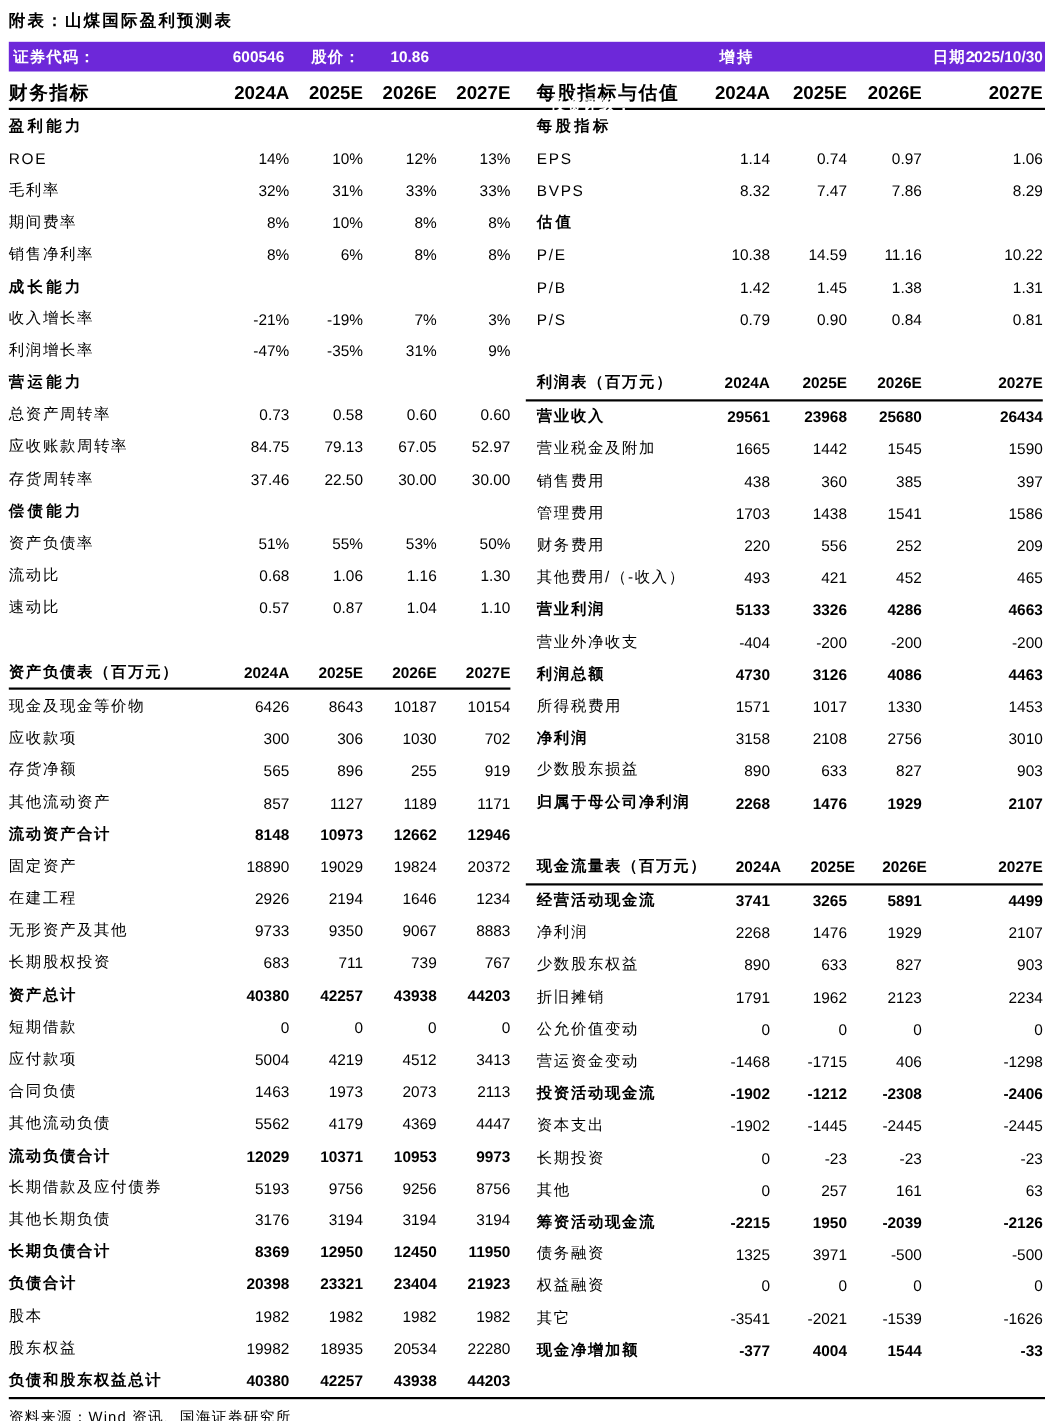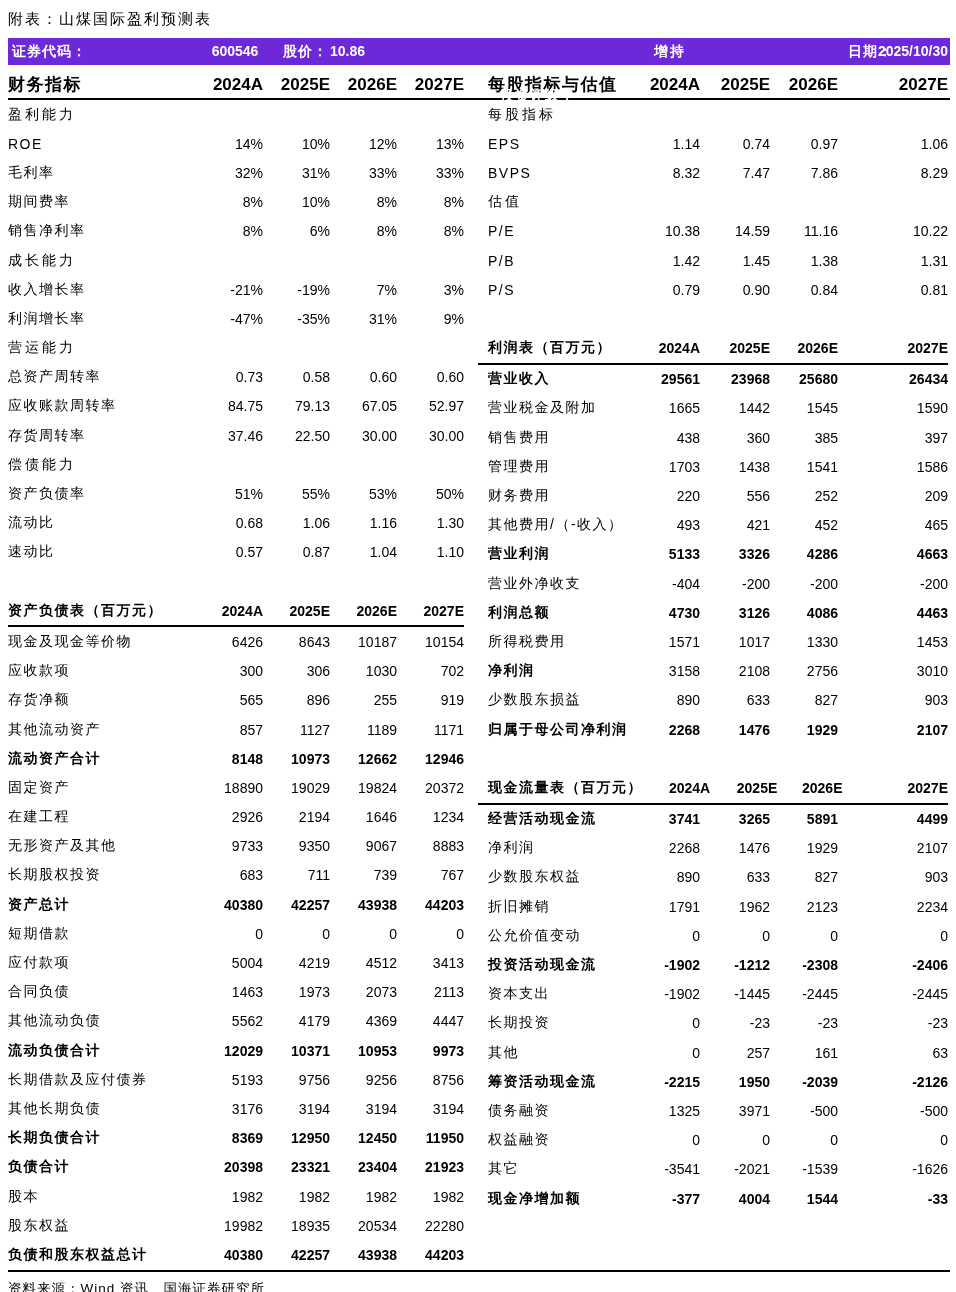--- a/index.html
+++ b/index.html
@@ -4,53 +4,53 @@
 <style>
   html,body{margin:0;padding:0;background:#fff;}
   body{
     width:956px;height:1292px;
     font-family:"Liberation Sans","DejaVu Sans",sans-serif;
     color:#000;overflow:hidden;
   }
   .page{padding:8px 6px 0 8px;}
   .page-title{
     font-size:15px;letter-spacing:2px;margin:2px 0 9px 0;
-    font-weight:normal;
+    font-weight:bold;
   }
   
   .info-bar{
     position:relative;height:27px;color:#fff;font-weight:700;
     font-size:14px;line-height:27px;
   }
   .info-bar span{position:absolute;white-space:nowrap;}
   .ib-l1{left:4px;letter-spacing:1px;}
   .ib-v1{left:172px;width:110px;text-align:center;}
   .ib-l2{left:275px;letter-spacing:1px;}
-  .ib-v2{left:322px;width:60px;text-align:left;}
+  .ib-v2{left:322px;width:60px;text-align:right;}
   .ib-l3{left:492px;letter-spacing:1px;margin-top:44px;}
   .ib-v3{left:612px;width:100px;text-align:center;letter-spacing:2px;}
   .ib-l4{left:840px;letter-spacing:1px;}
   .ib-v4{right:2px;}
   
   .thead-strip{display:flex;border-bottom:2.5px solid #000;margin-top:6px;}
   .body-strip{display:flex;border-bottom:2px solid #000;}
   .t-half{width:470px;box-sizing:border-box;}
   .t-half.lt{padding-right:14px;}
   .row{display:flex;align-items:center;height:29.2px;font-size:14px;}
   .row.thead{height:27px;}
   .row.thead .lbl,.row.thead .num{font-weight:700;font-size:17px;}
   .lbl{flex:1;letter-spacing:1.5px;white-space:nowrap;overflow:visible;}
   .num{text-align:right;white-space:nowrap;}
   .lt .num{width:67px;}
   .rt .num.c1{width:70px;}
   .rt .num.c2{width:70px;}
   .rt .num.c3{width:68px;}
   .rt .num.c4{width:110px;}
   .rt .lbl{padding-left:10px;}
-  .row.section .lbl{font-weight:400;letter-spacing:3px;}
+  .row.section .lbl{font-weight:700;letter-spacing:3px;}
   .row.total .lbl,.row.total .num{font-weight:700;}
   .row.lb .lbl{font-weight:700;}
   .row.subhead{border-bottom:2px solid #000;}
   .row.subhead .lbl,.row.subhead .num{font-weight:700;}
   .source{font-size:13.5px;margin-top:8px;letter-spacing:1px;}
 </style>
 </head>
 <body>
 
 <div class="page">
@@ -527,20 +527,27 @@
           <div class="num c3">2123</div>
           <div class="num c4">2234</div>
         </div>
         <div class="row data">
           <div class="lbl">公允价值变动</div>
           <div class="num c1">0</div>
           <div class="num c2">0</div>
           <div class="num c3">0</div>
           <div class="num c4">0</div>
         </div>
+        <div class="row data">
+          <div class="lbl">营运资金变动</div>
+          <div class="num c1">-1468</div>
+          <div class="num c2">-1715</div>
+          <div class="num c3">406</div>
+          <div class="num c4">-1298</div>
+        </div>
         <div class="row total">
           <div class="lbl">投资活动现金流</div>
           <div class="num c1">-1902</div>
           <div class="num c2">-1212</div>
           <div class="num c3">-2308</div>
           <div class="num c4">-2406</div>
         </div>
         <div class="row data">
           <div class="lbl">资本支出</div>
           <div class="num c1">-1902</div>

